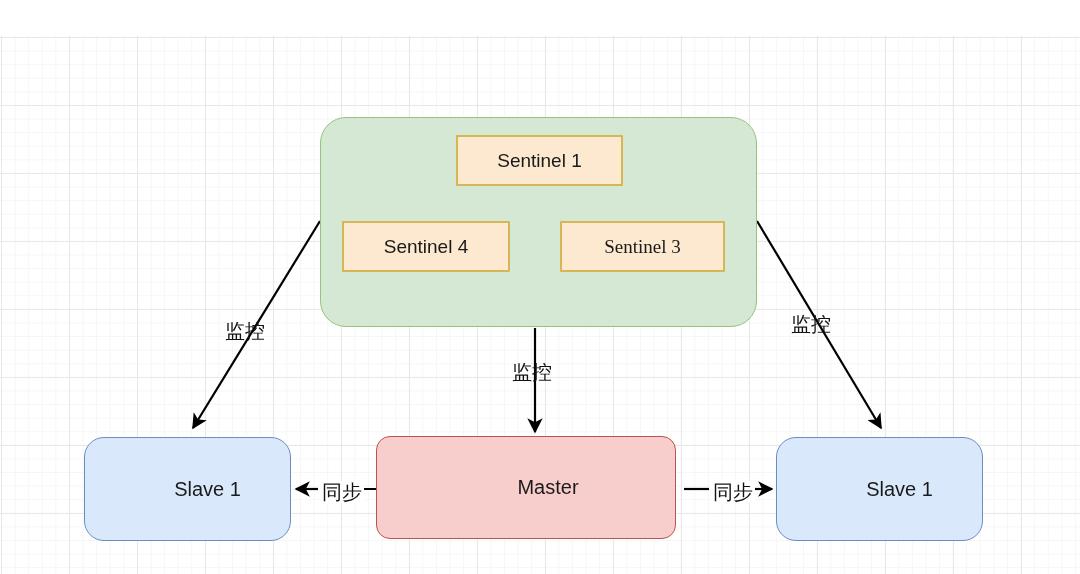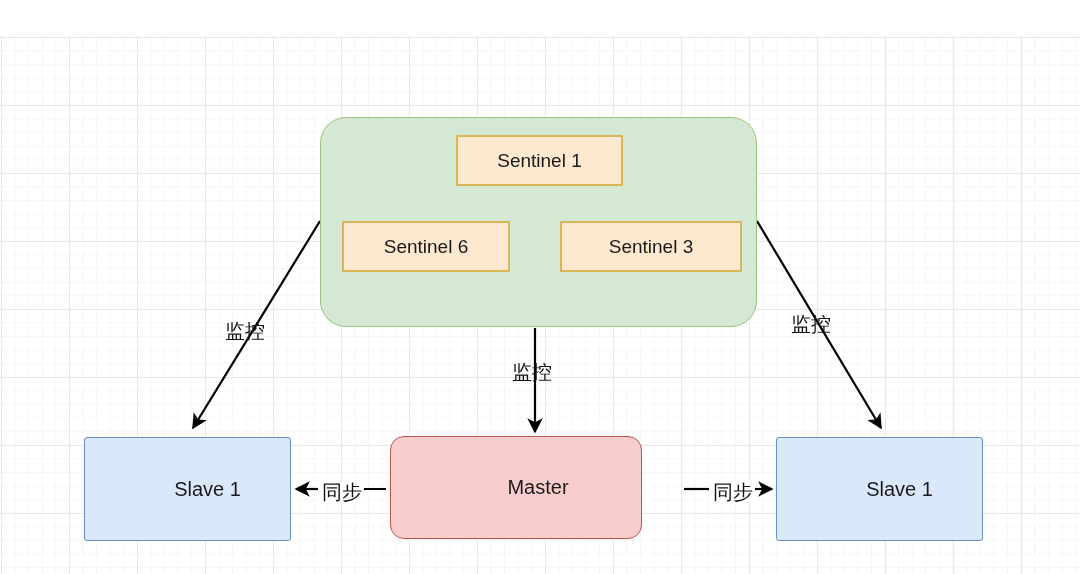--- a/index.html
+++ b/index.html
@@ -57,21 +57,21 @@
   }
   .master {
     background: #f8cecc;
     border: 1.6px solid #b85450;
     border-radius: 14px;
     font-size: 20px;
   }
   .slave {
     background: #dae8fc;
     border: 1.6px solid #6c8ebf;
-    border-radius: 3px;
+    border-radius: 20px;
     font-size: 20px;
     padding-left: 40px;
   }
   .edge-label {
     position: absolute;
     font-size: 20px;
     color: #121212;
     background: transparent;
     white-space: nowrap;
     line-height: 1;
@@ -115,32 +115,32 @@
     <line x1="744" y1="453" x2="772" y2="453" stroke="#000000" stroke-width="2.2" marker-end="url(#arrowEnd)"></line>
   </svg>
 
   <div class="node group-green" style="left:320px; top:81px; width:437px; height:210px;"></div>
 
   <div class="node sentinel" style="left:456px; top:99px; width:167px; height:51px;">
     <span>Sentinel 1</span>
   </div>
 
   <div class="node sentinel" style="left:342px; top:185px; width:168px; height:51px;">
-    <span>Sentinel 6</span>
+    <span>Sentinel 4</span>
   </div>
 
-  <div class="node sentinel" style="left:560px; top:185px; width:182px; height:51px;">
+  <div class="node sentinel" style="left:560px; top:185px; width:165px; height:51px;font-family:Liberation Serif, serif;">
     <span>Sentinel 3</span>
   </div>
 
   <div class="node slave" style="left:84px; top:401px; width:207px; height:104px;">
     <span>Slave 1</span>
   </div>
 
-  <div class="node master" style="left:390px; top:400px; width:252px; height:103px;padding-left:44px;">
+  <div class="node master" style="left:376px; top:400px; width:300px; height:103px;padding-left:44px;">
     <span>Master</span>
   </div>
 
   <div class="node slave" style="left:776px; top:401px; width:207px; height:104px;">
     <span>Slave 1</span>
   </div>
 
   <div class="edge-label" style="left:225px; top:285px;">监控</div>
 
   <div class="edge-label" style="left:512px; top:326px;">监控</div>

